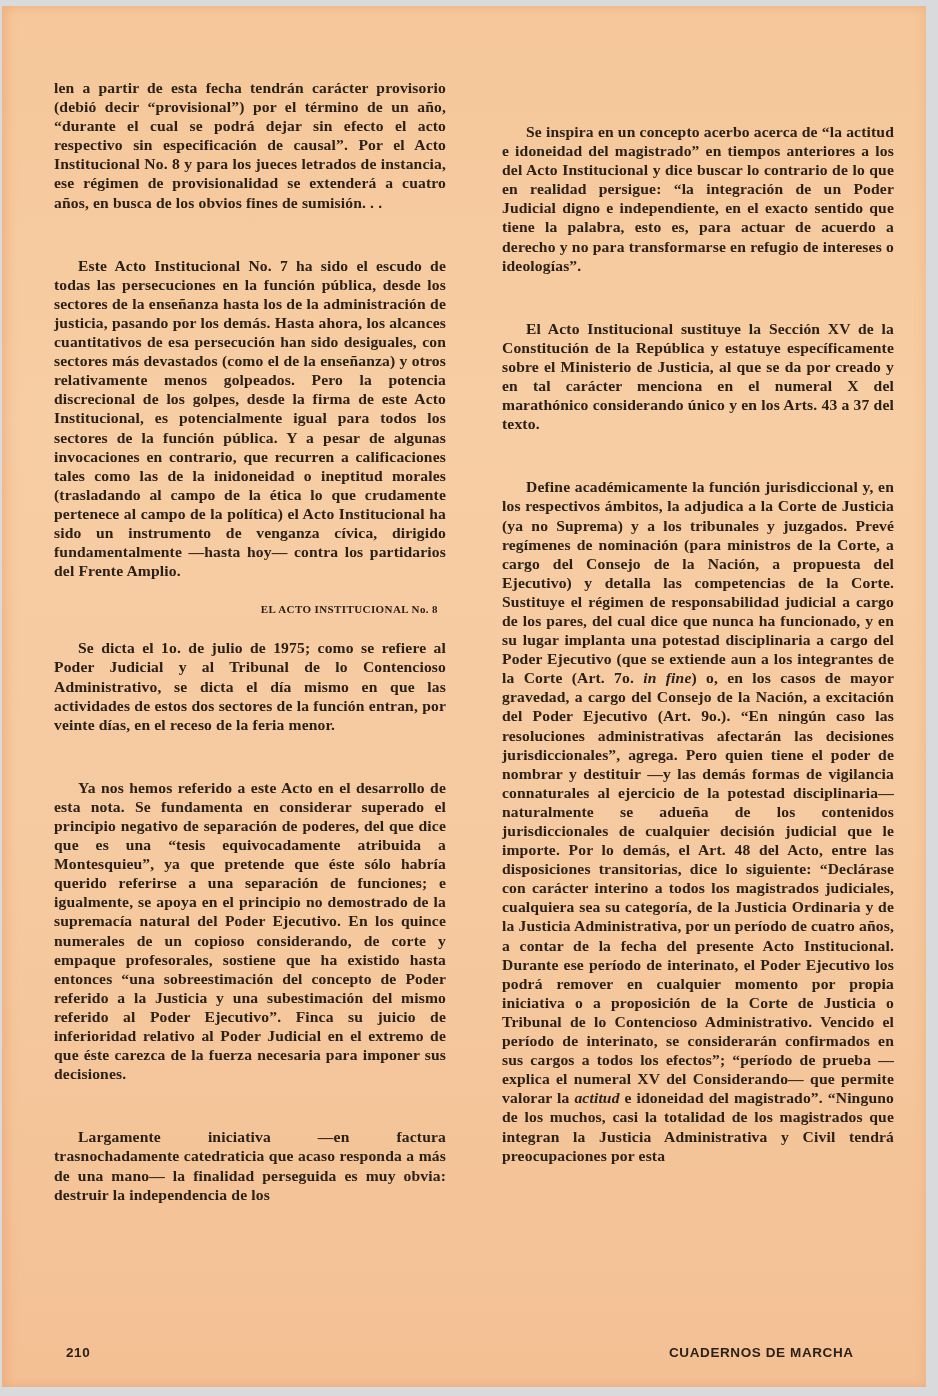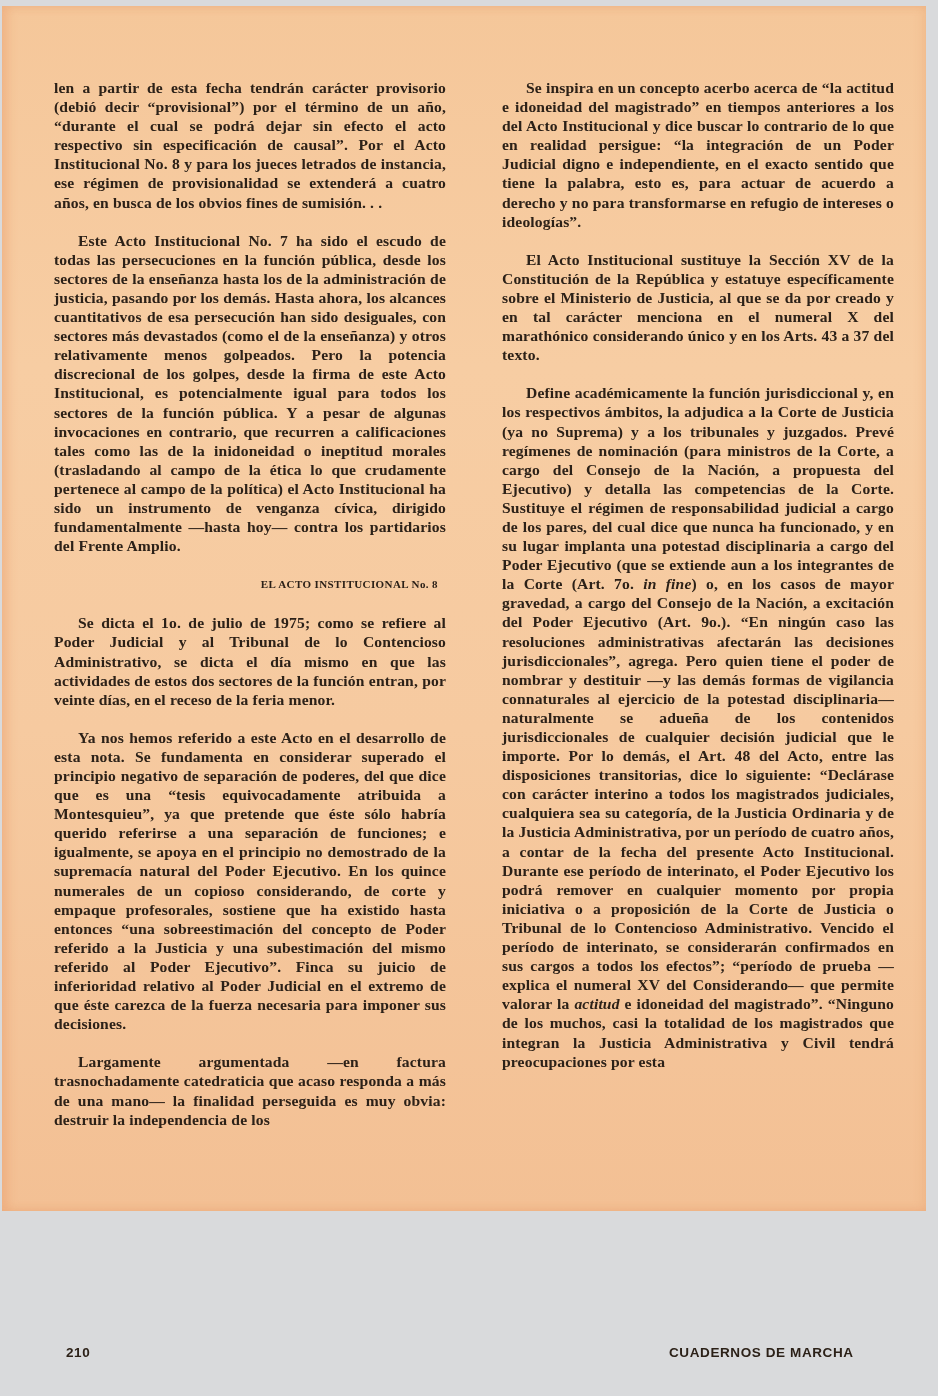--- a/index.html
+++ b/index.html
@@ -11,21 +11,21 @@
       width: 938px;
       height: 1396px;
       position: relative;
       overflow: hidden;
     }
     .page {
       position: absolute;
       left: 2px;
       top: 6px;
       width: 924px;
-      height: 1205px;
+      height: 1381px;
       background: linear-gradient(180deg, #f5c79a 0%, #f7cda3 30%, #f6caa0 60%, #f3c094 100%);
       box-shadow: inset 6px 0 10px rgba(232,150,100,0.35), inset -4px 0 8px rgba(232,160,110,0.25);
     }
     .col {
       position: absolute;
       top: 72px;
       width: 392px;
       font-family: "Liberation Serif", "DejaVu Serif", serif;
       font-size: 15.6px;
       line-height: 19.1px;
@@ -35,20 +35,21 @@
       letter-spacing: 0.15px;
       font-weight: 600;
     }
     .col-left { left: 52px; }
     .col-right { left: 500px; }
     .col p {
       margin: 0;
     }
     .col p.indent {
       text-indent: 24px;
+      margin-top: 44px;
     }
     .col p + p { margin-top: 19px; }
     .col h3 {
       margin: 0 0 19px 0;
       font-size: 11px;
       font-weight: 600;
       text-align: right;
       letter-spacing: 0.4px;
       padding-right: 8px;
     }
@@ -70,21 +71,21 @@
 <body>
 
 <div class="page">
 
   <div class="col col-left">
     <p>len a partir de esta fecha tendrán carácter provisorio (debió decir “provisional”) por el término de un año, “durante el cual se podrá dejar sin efecto el acto respectivo sin especificación de causal”. Por el Acto Institucional No. 8 y para los jueces letrados de instancia, ese régimen de provisionalidad se extenderá a cuatro años, en busca de los obvios fines de sumisión. . .</p>
     <p class="indent gap-before-heading">Este Acto Institucional No. 7 ha sido el escudo de todas las persecuciones en la función pública, desde los sectores de la enseñanza hasta los de la administración de justicia, pasando por los demás. Hasta ahora, los alcances cuantitativos de esa persecución han sido desiguales, con sectores más devastados (como el de la enseñanza) y otros relativamente menos golpeados. Pero la potencia discrecional de los golpes, desde la firma de este Acto Institucional, es potencialmente igual para todos los sectores de la función pública. Y a pesar de algunas invocaciones en contrario, que recurren a calificaciones tales como las de la inidoneidad o ineptitud morales (trasladando al campo de la ética lo que crudamente pertenece al campo de la política) el Acto Institucional ha sido un instrumento de venganza cívica, dirigido fundamentalmente —hasta hoy— contra los partidarios del Frente Amplio.</p>
     <h3>EL ACTO INSTITUCIONAL No. 8</h3>
     <p class="indent" style="margin-top:0">Se dicta el 1o. de julio de 1975; como se refiere al Poder Judicial y al Tribunal de lo Contencioso Administrativo, se dicta el día mismo en que las actividades de estos dos sectores de la función entran, por veinte días, en el receso de la feria menor.</p>
     <p class="indent">Ya nos hemos referido a este Acto en el desarrollo de esta nota. Se fundamenta en considerar superado el principio negativo de separación de poderes, del que dice que es una “tesis equivocadamente atribuida a Montesquieu”, ya que pretende que éste sólo habría querido referirse a una separación de funciones; e igualmente, se apoya en el principio no demostrado de la supremacía natural del Poder Ejecutivo. En los quince numerales de un copioso considerando, de corte y empaque profesorales, sostiene que ha existido hasta entonces “una sobreestimación del concepto de Poder referido a la Justicia y una subestimación del mismo referido al Poder Ejecutivo”. Finca su juicio de inferioridad relativo al Poder Judicial en el extremo de que éste carezca de la fuerza necesaria para imponer sus decisiones.</p>
-    <p class="indent">Largamente argumentada —en factura trasnochadamente catedraticia que acaso responda a más de una mano— la finalidad perseguida es muy obvia: destruir la independencia de los</p>
+    <p class="indent">Largamente iniciativa —en factura trasnochadamente catedraticia que acaso responda a más de una mano— la finalidad perseguida es muy obvia: destruir la independencia de los</p>
   </div>
 
   <div class="col col-right">
     <p class="indent">Se inspira en un concepto acerbo acerca de “la actitud e idoneidad del magistrado” en tiempos anteriores a los del Acto Institucional y dice buscar lo contrario de lo que en realidad persigue: “la integración de un Poder Judicial digno e independiente, en el exacto sentido que tiene la palabra, esto es, para actuar de acuerdo a derecho y no para transformarse en refugio de intereses o ideologías”.</p>
     <p class="indent">El Acto Institucional sustituye la Sección XV de la Constitución de la República y estatuye específicamente sobre el Ministerio de Justicia, al que se da por creado y en tal carácter menciona en el numeral X del marathónico considerando único y en los Arts. 43 a 37 del texto.</p>
     <p class="indent"><span>Define académicamente la función jurisdiccional y, en los respectivos ámbitos, la adjudica a la Corte de Justicia (ya no Suprema) y a los tribunales y juzgados. Prevé regímenes de nominación (para ministros de la Corte, a cargo del Consejo de la Nación, a propuesta del Ejecutivo) y detalla las competencias de la Corte. Sustituye el régimen de responsabilidad judicial a cargo de los pares, del cual dice que nunca ha funcionado, y en su lugar implanta una potestad disciplinaria a cargo del Poder Ejecutivo (que se extiende aun a los integrantes de la Corte (Art. 7o. </span><em>in fine</em><span>) o, en los casos de mayor gravedad, a cargo del Consejo de la Nación, a excitación del Poder Ejecutivo (Art. 9o.). “En ningún caso las resoluciones administrativas afectarán las decisiones jurisdiccionales”, agrega. Pero quien tiene el poder de nombrar y destituir —y las demás formas de vigilancia connaturales al ejercicio de la potestad disciplinaria— naturalmente se adueña de los contenidos jurisdiccionales de cualquier decisión judicial que le importe. Por lo demás, el Art. 48 del Acto, entre las disposiciones transitorias, dice lo siguiente: “Declárase con carácter interino a todos los magistrados judiciales, cualquiera sea su categoría, de la Justicia Ordinaria y de la Justicia Administrativa, por un período de cuatro años, a contar de la fecha del presente Acto Institucional. Durante ese período de interinato, el Poder Ejecutivo los podrá remover en cualquier momento por propia iniciativa o a proposición de la Corte de Justicia o Tribunal de lo Contencioso Administrativo. Vencido el período de interinato, se considerarán confirmados en sus cargos a todos los efectos”; “período de prueba —explica el numeral XV del Considerando— que permite valorar la </span><em>actitud</em><span> e idoneidad del magistrado”. “Ninguno de los muchos, casi la totalidad de los magistrados que integran la Justicia Administrativa y Civil tendrá preocupaciones por esta</span></p>
   </div>
 
   <div class="folio page-number">210</div>
   <div class="folio publication">CUADERNOS DE MARCHA</div>

